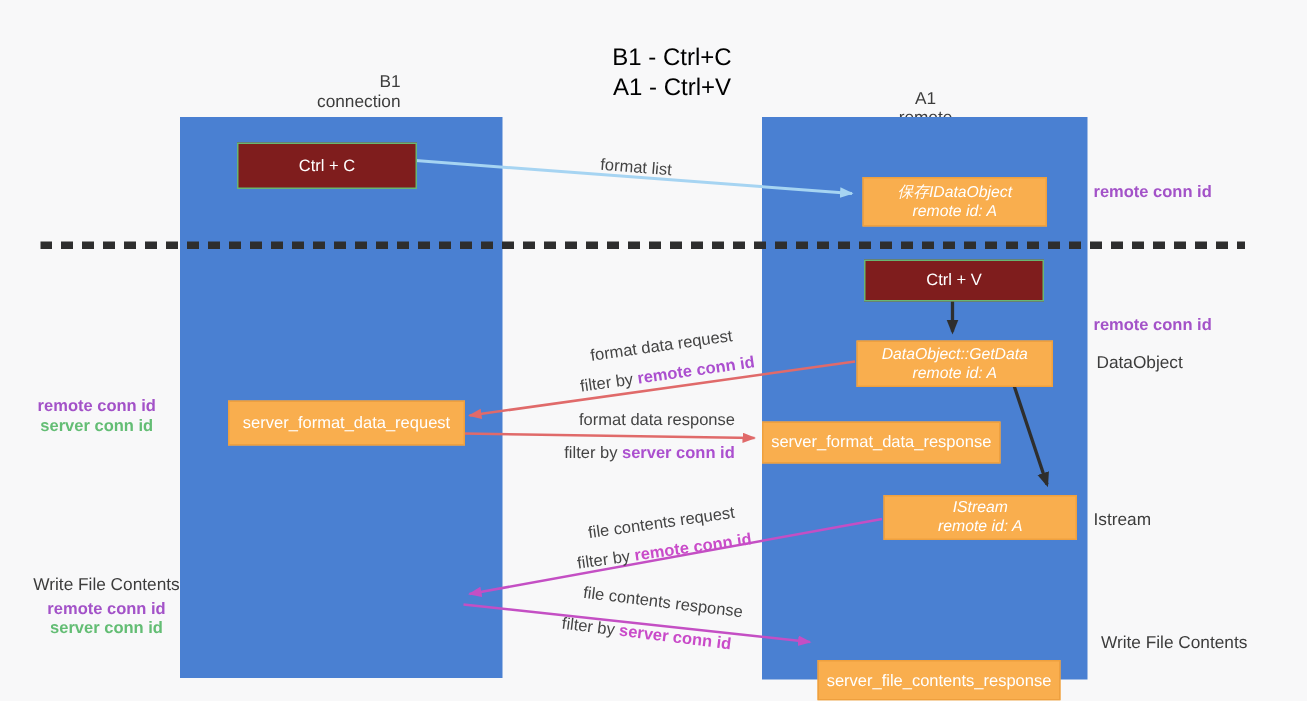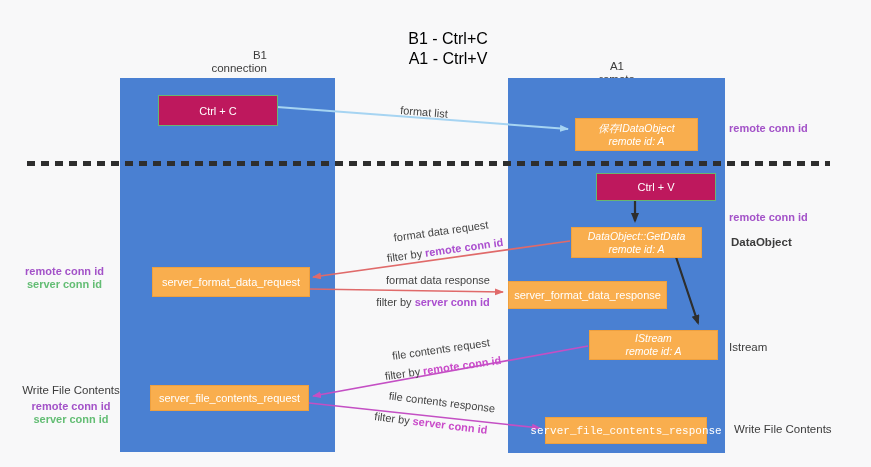--- a/index.html
+++ b/index.html
@@ -9,21 +9,21 @@
   .title{position:absolute;left:298px;top:6px;width:300px;text-align:center;
          font-size:16px;line-height:20px;color:#000000;margin-top:23px;}
   .col-header{position:absolute;text-align:center;font-size:11.5px;line-height:13px;color:#3c3c3c;}
   .column{position:absolute;background:#4a80d2;}
 
   .dashline{position:absolute;left:27px;top:161px;width:803px;height:5px;
             background:repeating-linear-gradient(90deg,#2e2e2e 0 8px,transparent 8px 14px);}
 
   .box{position:absolute;display:flex;flex-direction:column;align-items:center;justify-content:center;
        color:#fff;text-align:center;}
-  .box.green{background:#be185d;border:1px solid #69b671;}
+  .box.green{background:#7f1d1d;border:1px solid #69b671;}
   .box.orange{background:#f9ae4e;border:1px solid #eea03f;}
   .box .l1,.box .l2{font-size:10.5px;line-height:13px;white-space:nowrap;font-style:italic;}
   .box .single{font-size:11px;white-space:nowrap;}
 
   svg.arrows{position:absolute;left:0;top:0;pointer-events:none;}
 
   .alabel{position:absolute;font-size:11px;color:#444;white-space:nowrap;
           transform:translate(-50%,-50%);}
   .alabel .kw{font-weight:700;margin-left:3px;}
   .kw-purple{color:#ab4fcf;}
@@ -87,21 +87,21 @@
 
   <div class="box green" style="left:158px;top:95px;width:118px;height:29px;">
     <div class="single">Ctrl + C</div>
   </div>
 
   <div class="box orange" style="left:575px;top:118px;width:121px;height:31px;">
     <div class="l1">保存IDataObject</div>
     <div class="l2">remote id: A</div>
   </div>
 
-  <div class="box green" style="left:576px;top:173px;width:118px;height:26px;margin-left:20px;">
+  <div class="box green" style="left:576px;top:173px;width:118px;height:26px;">
     <div class="single">Ctrl + V</div>
   </div>
 
   <div class="box orange" style="left:571px;top:227px;width:129px;height:29px;">
     <div class="l1">DataObject::GetData</div>
     <div class="l2">remote id: A</div>
   </div>
 
   <div class="box orange" style="left:152px;top:267px;width:156px;height:28px;">
     <div class="single">server_format_data_request</div>
@@ -109,25 +109,22 @@
 
   <div class="box orange" style="left:508px;top:281px;width:157px;height:26px;">
     <div class="single">server_format_data_response</div>
   </div>
 
   <div class="box orange" style="left:589px;top:330px;width:127px;height:28px;">
     <div class="l1">IStream</div>
     <div class="l2">remote id: A</div>
   </div>
 
-  <div class="box orange" style="left:150px;top:385px;width:157px;height:24px;">
-    <div class="single">server_file_contents_request</div>
-  </div>
 
-  <div class="box orange" style="left:545px;top:417px;width:160px;height:25px;font-family:Liberation Mono, monospace;">
+  <div class="box orange" style="left:545px;top:440px;width:160px;height:25px;">
     <div class="single">server_file_contents_response</div>
   </div>
 
   <div class="alabel" style="left:424px;top:112px;transform:translate(-50%,-50%) rotate(4.5deg);">format list</div>
 
   <div class="alabel" style="left:441px;top:231px;transform:translate(-50%,-50%) rotate(-8deg);">format data request</div>
   <div class="alabel" style="left:445px;top:250px;transform:translate(-50%,-50%) rotate(-8deg);">
     <span>filter by</span><span class="kw kw-purple">remote conn id</span>
   </div>
 
@@ -141,21 +138,21 @@
     <span>filter by</span><span class="kw kw-magenta">remote conn id</span>
   </div>
 
   <div class="alabel" style="left:442px;top:402px;transform:translate(-50%,-50%) rotate(7deg);">file contents response</div>
   <div class="alabel" style="left:431px;top:423px;transform:translate(-50%,-50%) rotate(7deg);">
     <span>filter by</span><span class="kw kw-magenta">server conn id</span>
   </div>
 
   <div class="side bold purple" style="left:729px;top:122px;">remote conn id</div>
   <div class="side bold purple" style="left:729px;top:211px;">remote conn id</div>
-  <div class="side dark" style="left:731px;top:236px;font-weight:bold;">DataObject</div>
+  <div class="side dark" style="left:731px;top:236px;">DataObject</div>
   <div class="side dark" style="left:729px;top:341px;">Istream</div>
   <div class="side dark" style="left:734px;top:423px;">Write File Contents</div>
 
   <div class="side-group" style="left:12px;top:265px;width:105px;">
     <div class="purple">remote conn id</div>
     <div class="green">server conn id</div>
   </div>
 
   <div class="side dark" style="left:14px;top:384px;width:114px;text-align:center;">Write File Contents</div>
 

